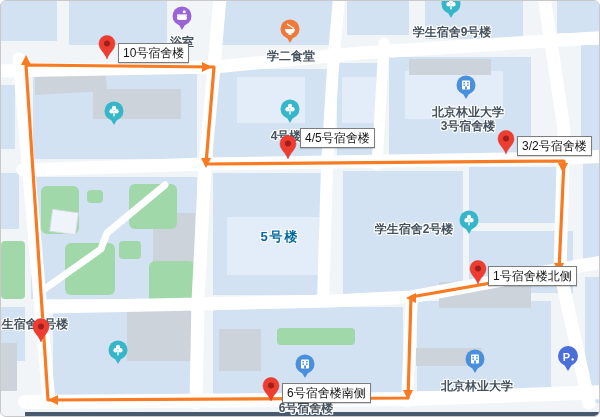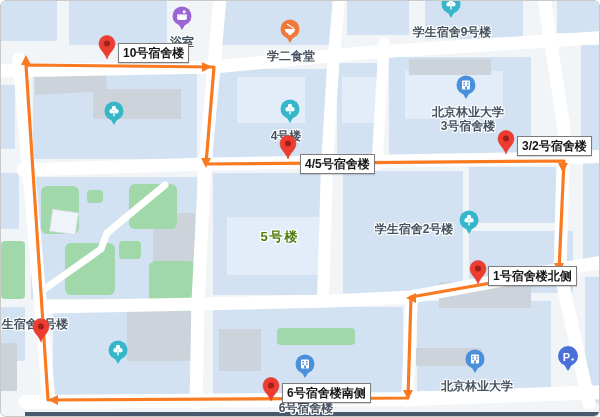--- a/index.html
+++ b/index.html
@@ -9,25 +9,25 @@
     background:#f2f5f8;
     font-family:"Liberation Sans","DejaVu Sans",sans-serif;
   }
   #map svg.base{position:absolute;left:0;top:0;z-index:1;}
   .poi{position:absolute;z-index:20;transform:translate(-50%,-100%);}
   .poi-text{
     position:absolute;z-index:20;transform:translate(-50%,0);
     font-size:12px;font-weight:bold;color:#44525f;white-space:nowrap;line-height:14px;text-align:center;
     text-shadow:-1px 0 0 #fff,1px 0 0 #fff,0 -1px 0 #fff,0 1px 0 #fff,-1px -1px 0 #fff,1px 1px 0 #fff,-1px 1px 0 #fff,1px -1px 0 #fff;
   }
-  .poi-text.muted{color:#4d7c0f;font-size:13px;font-weight:bold;letter-spacing:2px;padding-left:12px;}
+  .poi-text.muted{color:#0369a1;font-size:13px;font-weight:bold;letter-spacing:2px;padding-left:12px;}
   .stop-pin{position:absolute;z-index:35;transform:translate(-50%,-100%);}
   .stop-label{
     position:absolute;z-index:30;background:#ffffff;border:1px solid #7c7c7c;
-    color:#151515;font-size:12px;font-weight:bold;line-height:16px;
+    color:#151515;font-size:12px;font-weight:normal;line-height:16px;
     padding:1px 4px;white-space:nowrap;box-shadow:0 1px 1px rgba(0,0,0,.15);
   }
 </style>
 </head>
 <body>
 
 <div id="map">
 
   <svg class="base" width="598" height="415" viewBox="0 0 598 415">
 
@@ -280,21 +280,21 @@
       <circle cx="0" cy="-2" r="10" fill="#4a6fd8"></circle>
       <polygon points="-4,6.5 4,6.5 0,13" fill="#4a6fd8"></polygon>
       <g>
         <text x="-1.5" y="2.6" text-anchor="middle" font-family="Liberation Sans, sans-serif" font-size="11" font-weight="bold" fill="#fff">P</text>
         <circle cx="4.6" cy="1.4" r="1.2" fill="#fff"></circle>
       </g>
     </svg>
   </div>
 
   <div class="stop-label" style="left:117px;top:42px">10号宿舍楼</div>
-  <div class="stop-label" style="left:299px;top:153px">4/5号宿舍楼</div>
+  <div class="stop-label" style="left:299px;top:127px">4/5号宿舍楼</div>
   <div class="stop-label" style="left:516px;top:135px">3/2号宿舍楼</div>
   <div class="stop-label" style="left:487px;top:265px">1号宿舍楼北侧</div>
   <div class="stop-label" style="left:281px;top:382px">6号宿舍楼南侧</div>
 
   <div class="stop-pin" style="left:106px;top:64px">
     <svg width="18" height="26" viewBox="-9 -24 18 26">
       <path d="M0,0 C-2.5,-7 -8,-9.5 -8,-15.5 A8,8 0 1 1 8,-15.5 C8,-9.5 2.5,-7 0,0 Z" fill="#ee3d30" stroke="#d8362a" stroke-width="0.5"></path>
       <circle cx="0" cy="-15.5" r="3" fill="#9c211a"></circle>
     </svg>
   </div>

